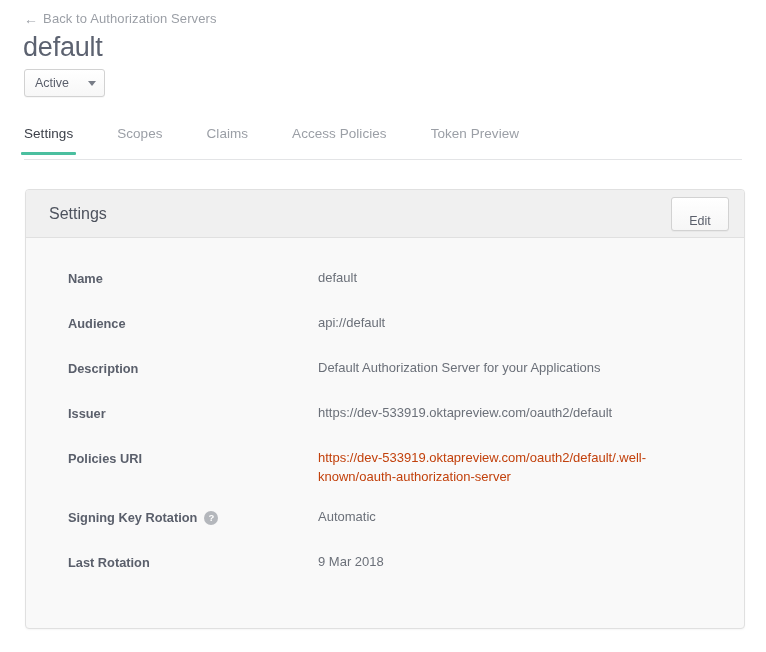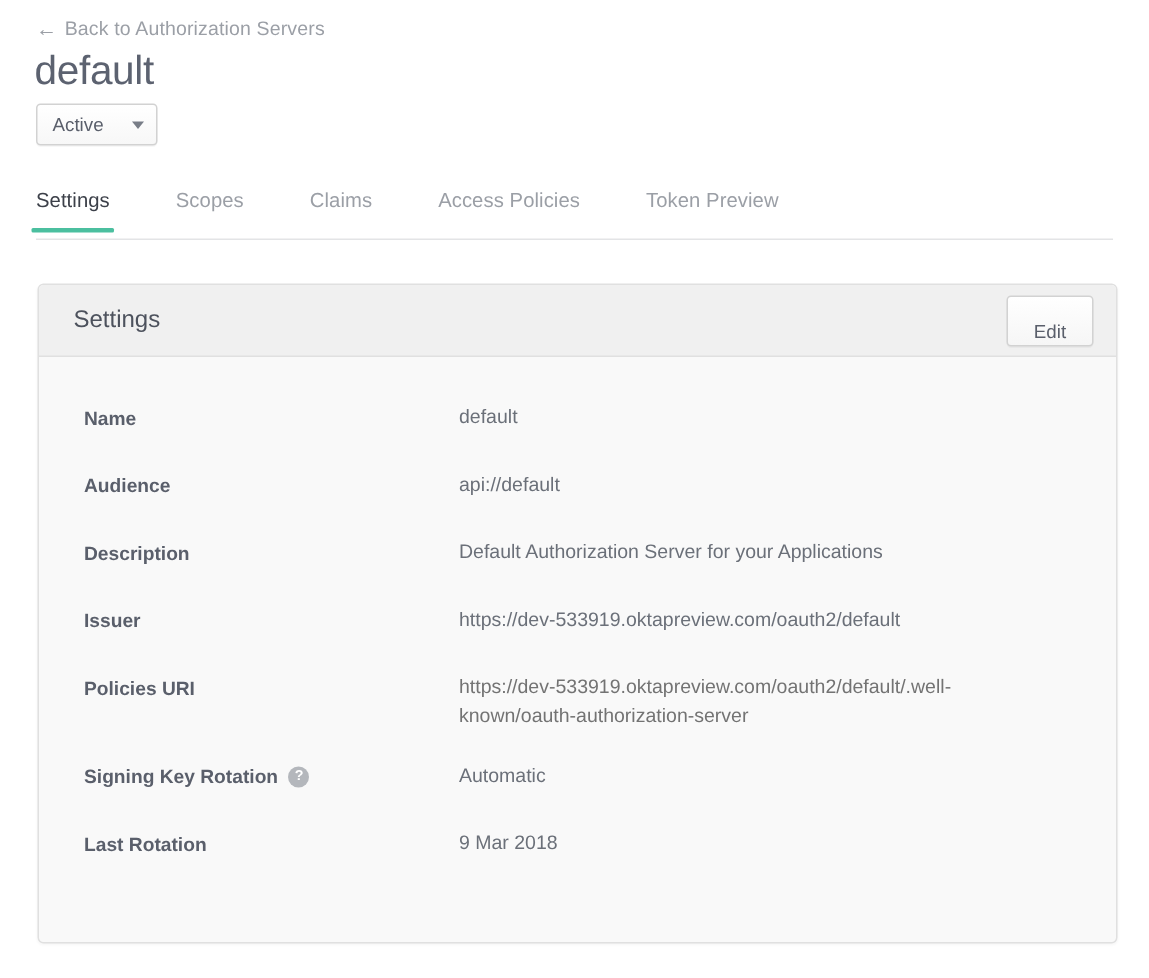--- a/index.html
+++ b/index.html
@@ -178,29 +178,30 @@
     width: 250px;
     flex: 0 0 250px;
     font-size: 12.8px;
     font-weight: bold;
     color: #5a5f6b;
     line-height: 19px;
     padding-top: 1px;
     display: flex;
     align-items: center;
     gap: 7px;
+    margin-left: 12px;
   }
   .detail-value {
     font-size: 13px;
     color: #6b7079;
     line-height: 19px;
     max-width: 350px;
   }
   .detail-value.link {
-    color: #737373;
+    color: #c2410c;
     text-decoration: none;
     cursor: pointer;
     word-break: break-word;
   }
 
   .help-icon {
     display: inline-flex;
     align-items: center;
     justify-content: center;
     width: 14px;

